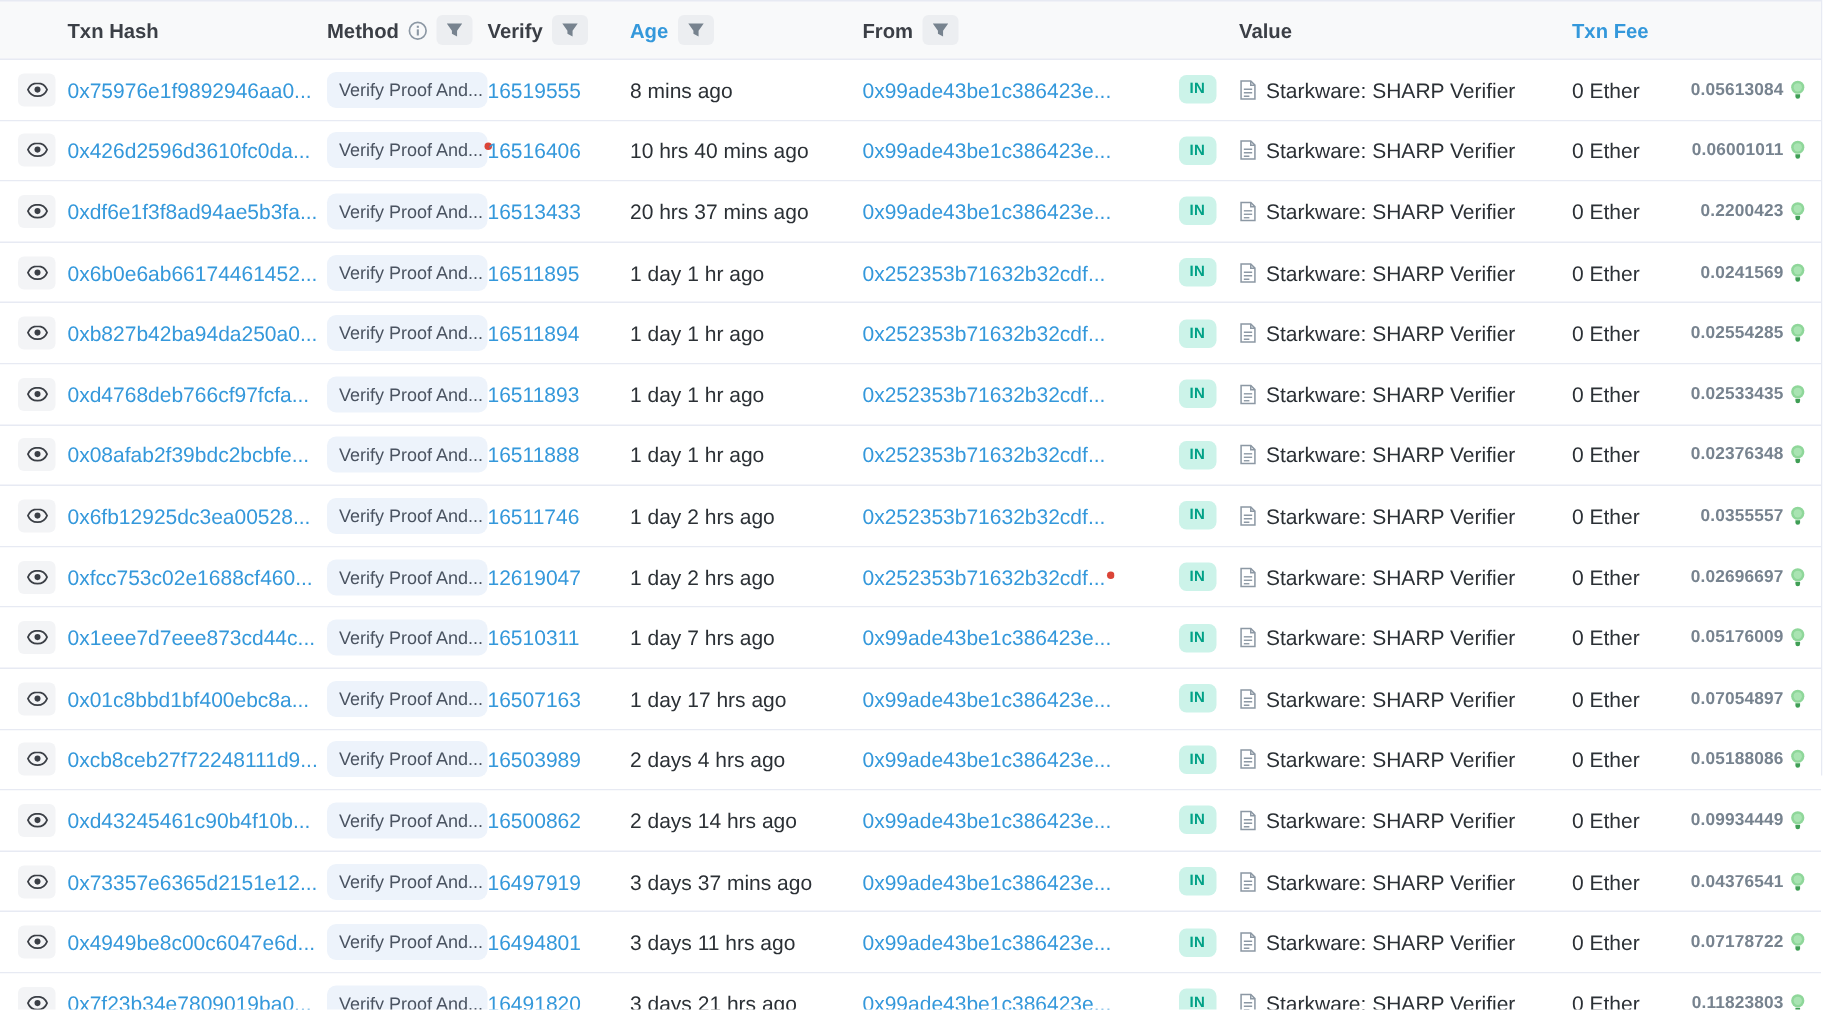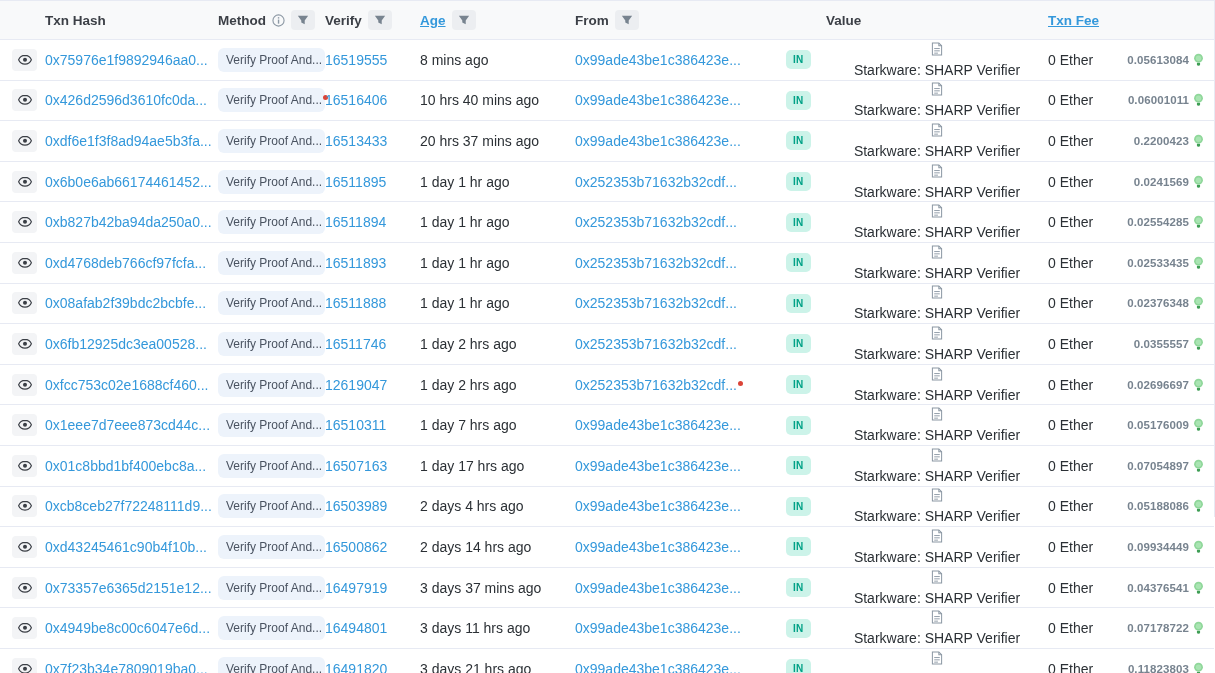--- a/index.html
+++ b/index.html
@@ -10,33 +10,33 @@
   *{box-sizing:border-box;margin:0;padding:0;}
   html,body{width:1215px;height:673px;overflow:hidden;background:#fff;
     font-family:"Liberation Sans", sans-serif;color:var(--dark);font-size:14px;}
   .tbl{width:1215px;height:517px;border-right:1px solid var(--border);}
   .thead,.row{display:grid;
     grid-template-columns:33px 173px 107px 95px 155px 211px 40px 222px 77px 89px;
     align-items:center;padding-left:12px;}
   .thead{height:40px;background:var(--head-bg);
     border-top:1px solid var(--border);border-bottom:1px solid var(--border);}
   .th{font-weight:700;font-size:13.5px;color:#3b3f46;display:flex;align-items:center;gap:6px;}
-  .th.sorted{color:var(--link);text-decoration:underline;}
+  .th.sorted{color:var(--link);}
   .row{height:40.6px;border-bottom:1px solid var(--border);background:#fff;}
   .cell{display:flex;align-items:center;min-width:0;}
   a.lnk{color:var(--link);text-decoration:none;white-space:nowrap;overflow:hidden;cursor:pointer;}
   .eye-btn{width:25px;height:22px;border:none;background:#f3f4f6;border-radius:4px;
     display:flex;align-items:center;justify-content:center;cursor:pointer;}
   .filter-btn{width:24px;height:20px;border:none;background:#eceef1;border-radius:4px;
     display:flex;align-items:center;justify-content:center;cursor:pointer;}
   .pill{background:var(--pill-bg);color:#4a5361;font-size:12px;border-radius:6px;
     padding:5px 8px;min-width:94px;text-align:left;white-space:nowrap;}
   .badge-in{background:var(--in-bg);color:var(--in-tx);font-weight:700;font-size:10px;
     border-radius:5px;padding:4px 7px;letter-spacing:.3px;}
-  .to-cell{gap:6px;flex-direction:column;}
+  .to-cell{gap:6px;}
   .to-name{white-space:nowrap;overflow:hidden;color:#2b3035;}
   .fee-cell{justify-content:flex-end;padding-right:10px;gap:4px;}
   .fee-txt{color:var(--gray);font-size:11.5px;font-weight:600;letter-spacing:.1px;}
   .age-txt,.val-txt{color:#2b3035;white-space:nowrap;}
   .red-dot::after{content:'';display:inline-block;width:5px;height:5px;border-radius:50%;
     background:var(--red);margin-left:1px;vertical-align:4px;}
   svg{flex-shrink:0;display:block;}
 </style>
 </head>
 <body>

